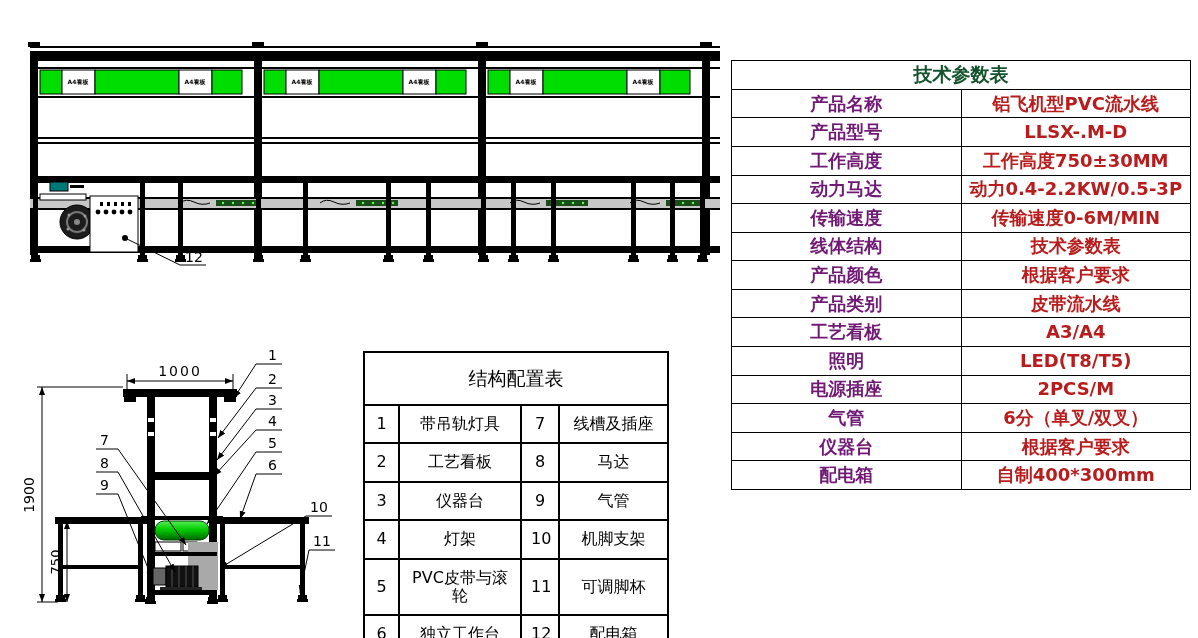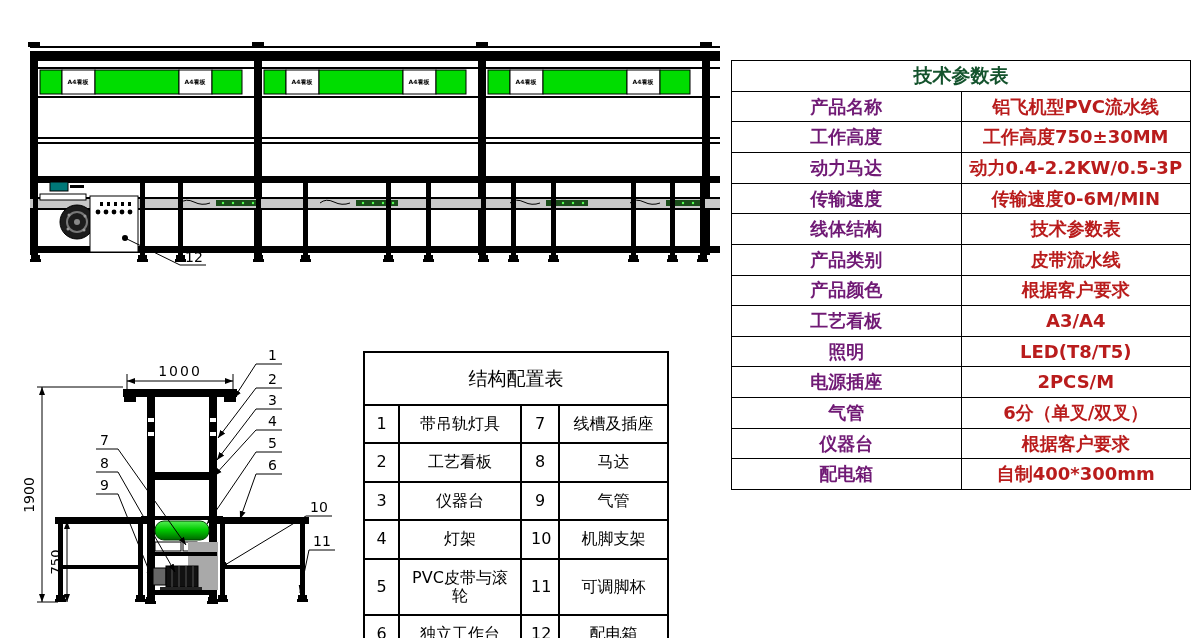--- a/index.html
+++ b/index.html
@@ -486,44 +486,48 @@
   <table id="params">
     <tbody>
         <tr>
       <th colspan="2">技术参数表</th>
     </tr>
     <tr>
       <td class="lbl">产品名称</td>
       <td class="val">铝飞机型PVC流水线</td>
     </tr>
     <tr>
+      <td class="lbl">产品型号</td>
+      <td class="val">LLSX-.M-D</td>
+    </tr>
+    <tr>
       <td class="lbl">工作高度</td>
       <td class="val">工作高度750±30MM</td>
     </tr>
     <tr>
       <td class="lbl">动力马达</td>
       <td class="val">动力0.4-2.2KW/0.5-3P</td>
     </tr>
     <tr>
       <td class="lbl">传输速度</td>
       <td class="val">传输速度0-6M/MIN</td>
     </tr>
     <tr>
       <td class="lbl">线体结构</td>
       <td class="val">技术参数表</td>
     </tr>
     <tr>
+      <td class="lbl">产品颜色</td>
+      <td class="val">根据客户要求</td>
+    </tr>
+    <tr>
       <td class="lbl">产品类别</td>
       <td class="val">皮带流水线</td>
     </tr>
     <tr>
-      <td class="lbl">产品颜色</td>
-      <td class="val">根据客户要求</td>
-    </tr>
-    <tr>
       <td class="lbl">工艺看板</td>
       <td class="val">A3/A4</td>
     </tr>
     <tr>
       <td class="lbl">照明</td>
       <td class="val">LED(T8/T5)</td>
     </tr>
     <tr>
       <td class="lbl">电源插座</td>
       <td class="val">2PCS/M</td>

